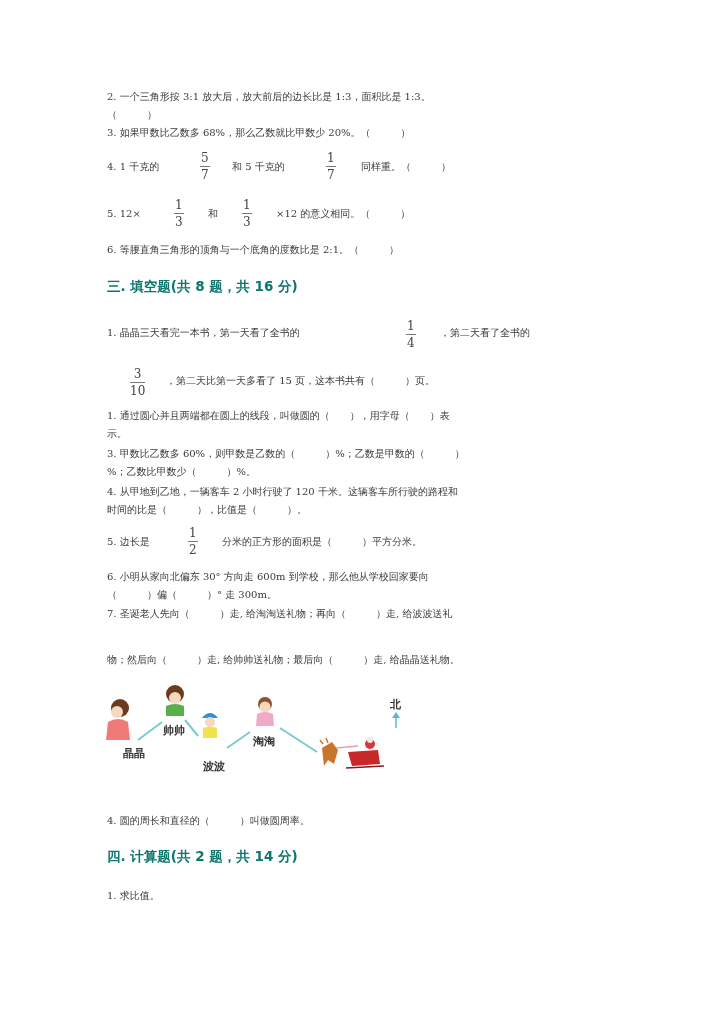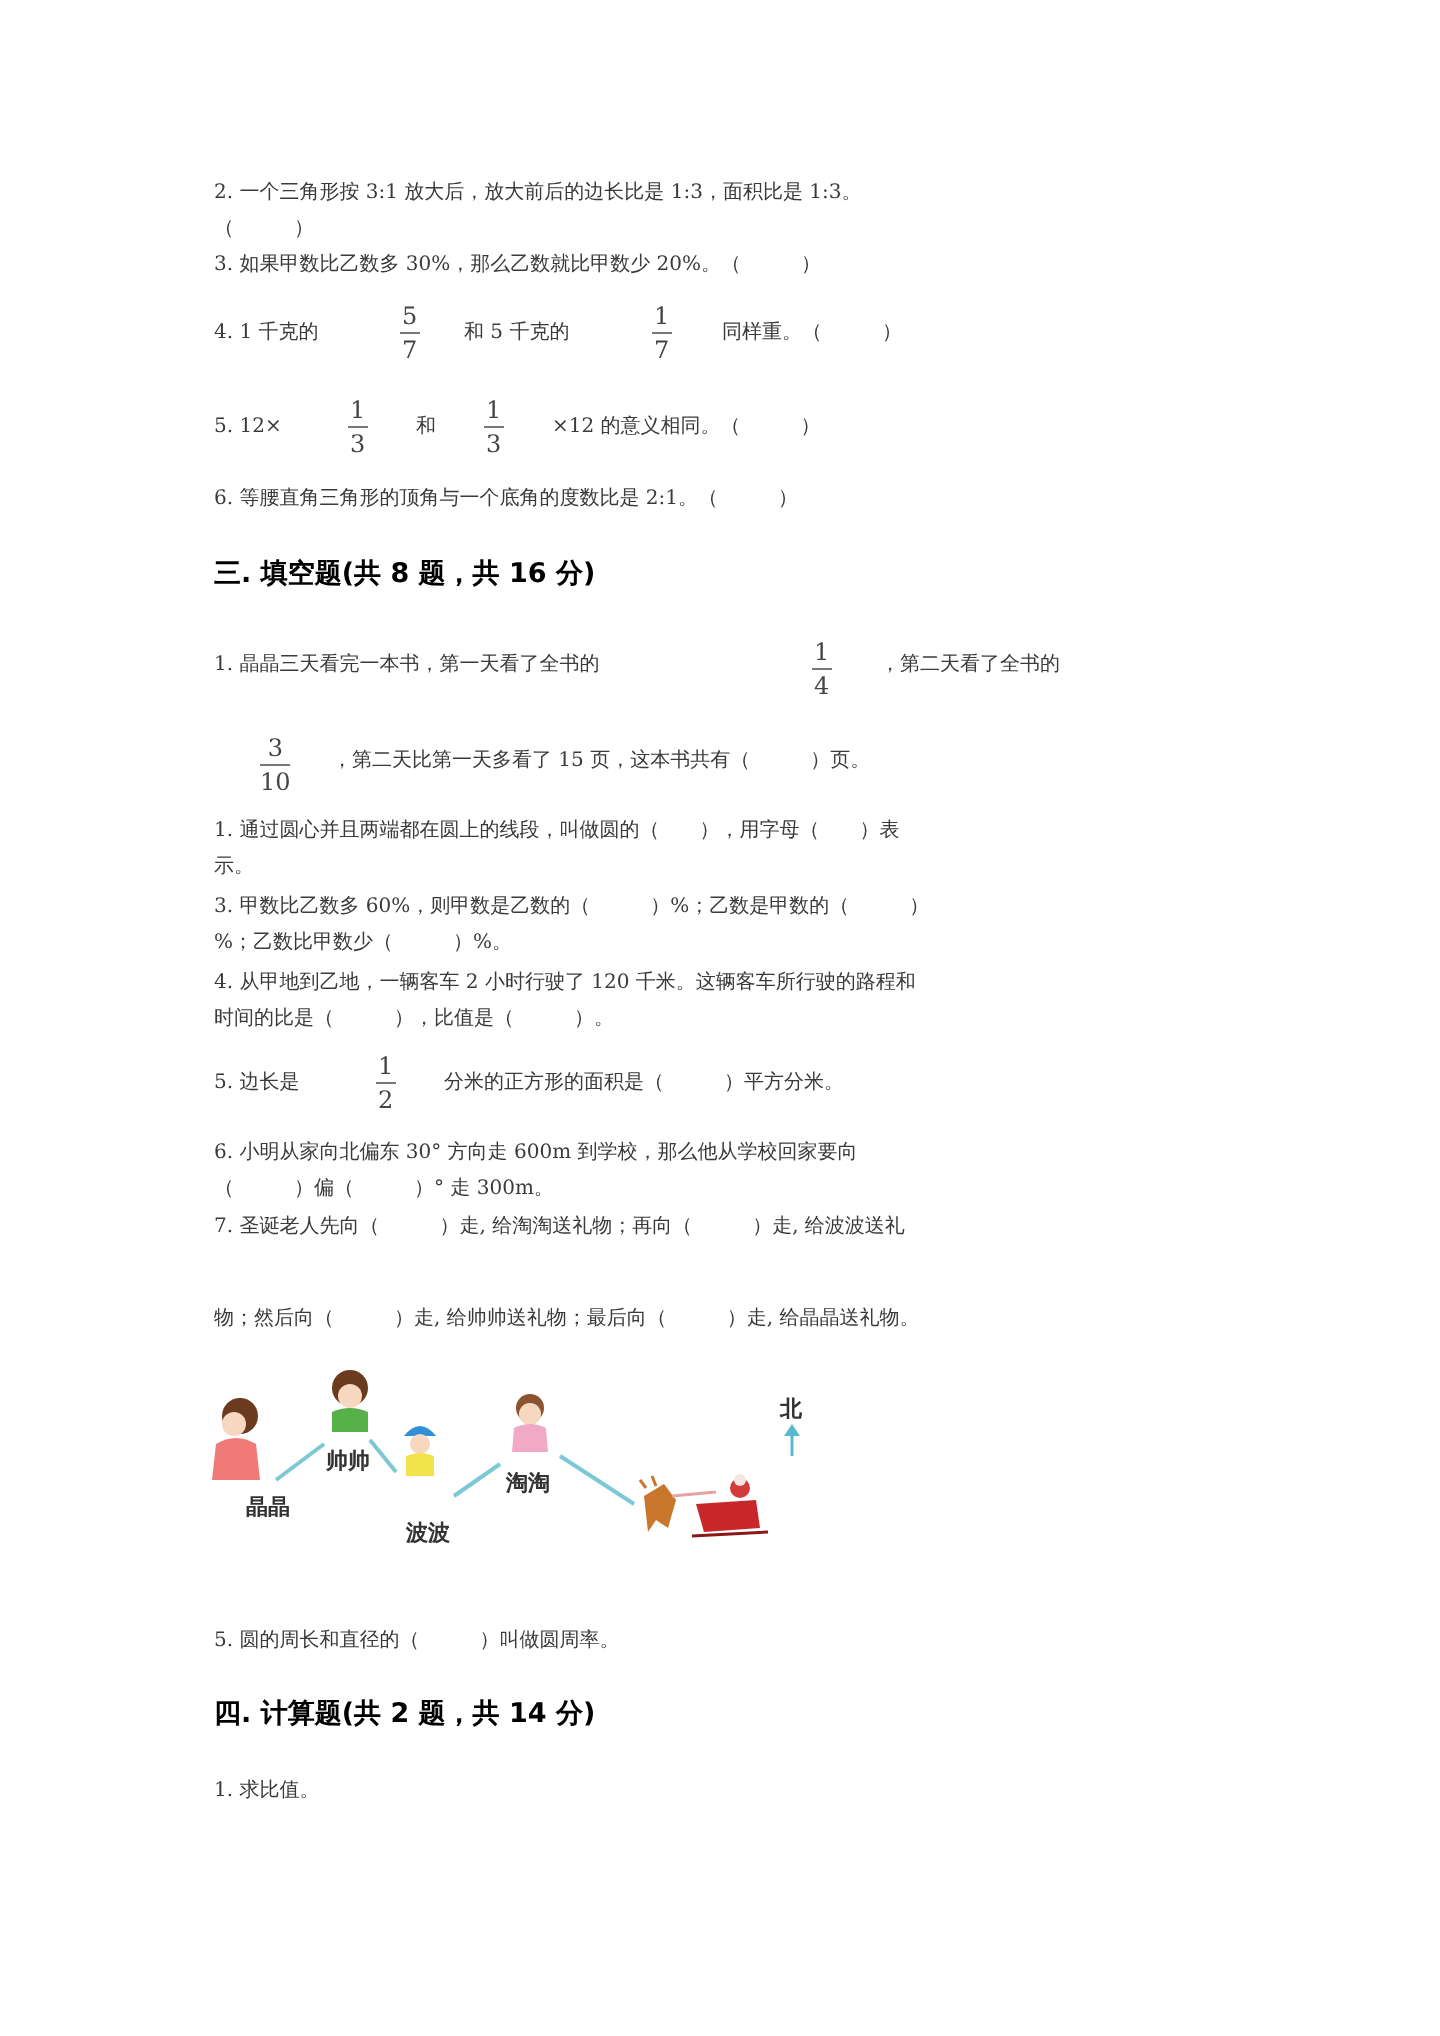--- a/index.html
+++ b/index.html
@@ -1,34 +1,34 @@
 <!DOCTYPE html>
 <html><head>
 <meta charset="utf-8">
 <style>
   html, body { margin:0; padding:0; background:#ffffff; }
   body { width:720px; height:1018px; position:relative; overflow:hidden;
          font-family:"DejaVu Serif","Liberation Serif",serif; color:#333; }
   .line { position:absolute; left:107px; font-size:10px; line-height:16px; white-space:nowrap; color:#3a3a3a; }
   .heading { position:absolute; left:107px; font-size:13.5px; font-weight:bold;
-             font-family:"DejaVu Sans","Liberation Sans",sans-serif; color:#000000; white-space:nowrap; }
+             font-family:"DejaVu Sans","Liberation Sans",sans-serif; color:#0f766e; white-space:nowrap; }
   .frac { position:absolute; display:inline-flex; flex-direction:column; align-items:center;
           font-size:12px; line-height:13px; color:#444; }
   .frac .num { padding:0 1px; }
   .frac .bar { width:100%; min-width:9px; height:1px; background:#777; margin:1px 0 2px; }
   .figure { position:absolute; left:100px; top:680px; width:320px; height:100px; }
   .lbl { position:absolute; font-family:"DejaVu Sans","Liberation Sans",sans-serif; font-weight:bold;
          font-size:11px; color:#333; }
 </style>
 </head>
 <body>
 
 <div class="line" style="top:89px">2. 一个三角形按 3:1 放大后，放大前后的边长比是 1:3，面积比是 1:3。</div>
 <div class="line" style="top:107px">（　　　）</div>
-<div class="line" style="top:125px">3. 如果甲数比乙数多 30%，那么乙数就比甲数少 20%。（　　　）</div>
+<div class="line" style="top:125px">3. 如果甲数比乙数多 68%，那么乙数就比甲数少 20%。（　　　）</div>
 
 <div>
   <div class="line" style="top:159px">4. 1 千克的</div>
   <div class="frac" style="left:200px;top:152px">
     <span class="num">5</span>
       <span class="bar"></span>
       <span>7</span>
   </div>
   <div class="line" style="top:159px;left:232px">和 5 千克的</div>
   <div class="frac" style="left:326px;top:152px">
@@ -145,16 +145,16 @@
       <path d="M292 38 L296 32 L300 38 Z" fill="#59b9d0"></path>
     </g>
   </svg>
   <span class="lbl" style="left:23px;top:66px">晶晶</span>
   <span class="lbl" style="left:63px;top:43px">帅帅</span>
   <span class="lbl" style="left:103px;top:79px">波波</span>
   <span class="lbl" style="left:153px;top:54px">淘淘</span>
   <span class="lbl" style="left:290px;top:17px">北</span>
 </div>
 
-<div class="line" style="top:813px">5. 圆的周长和直径的（　　　）叫做圆周率。</div>
+<div class="line" style="top:813px">4. 圆的周长和直径的（　　　）叫做圆周率。</div>
 
 <div class="heading" style="top:848px">四. 计算题(共 2 题，共 14 分)</div>
 <div class="line" style="top:888px">1. 求比值。</div>
 
 </body></html>

